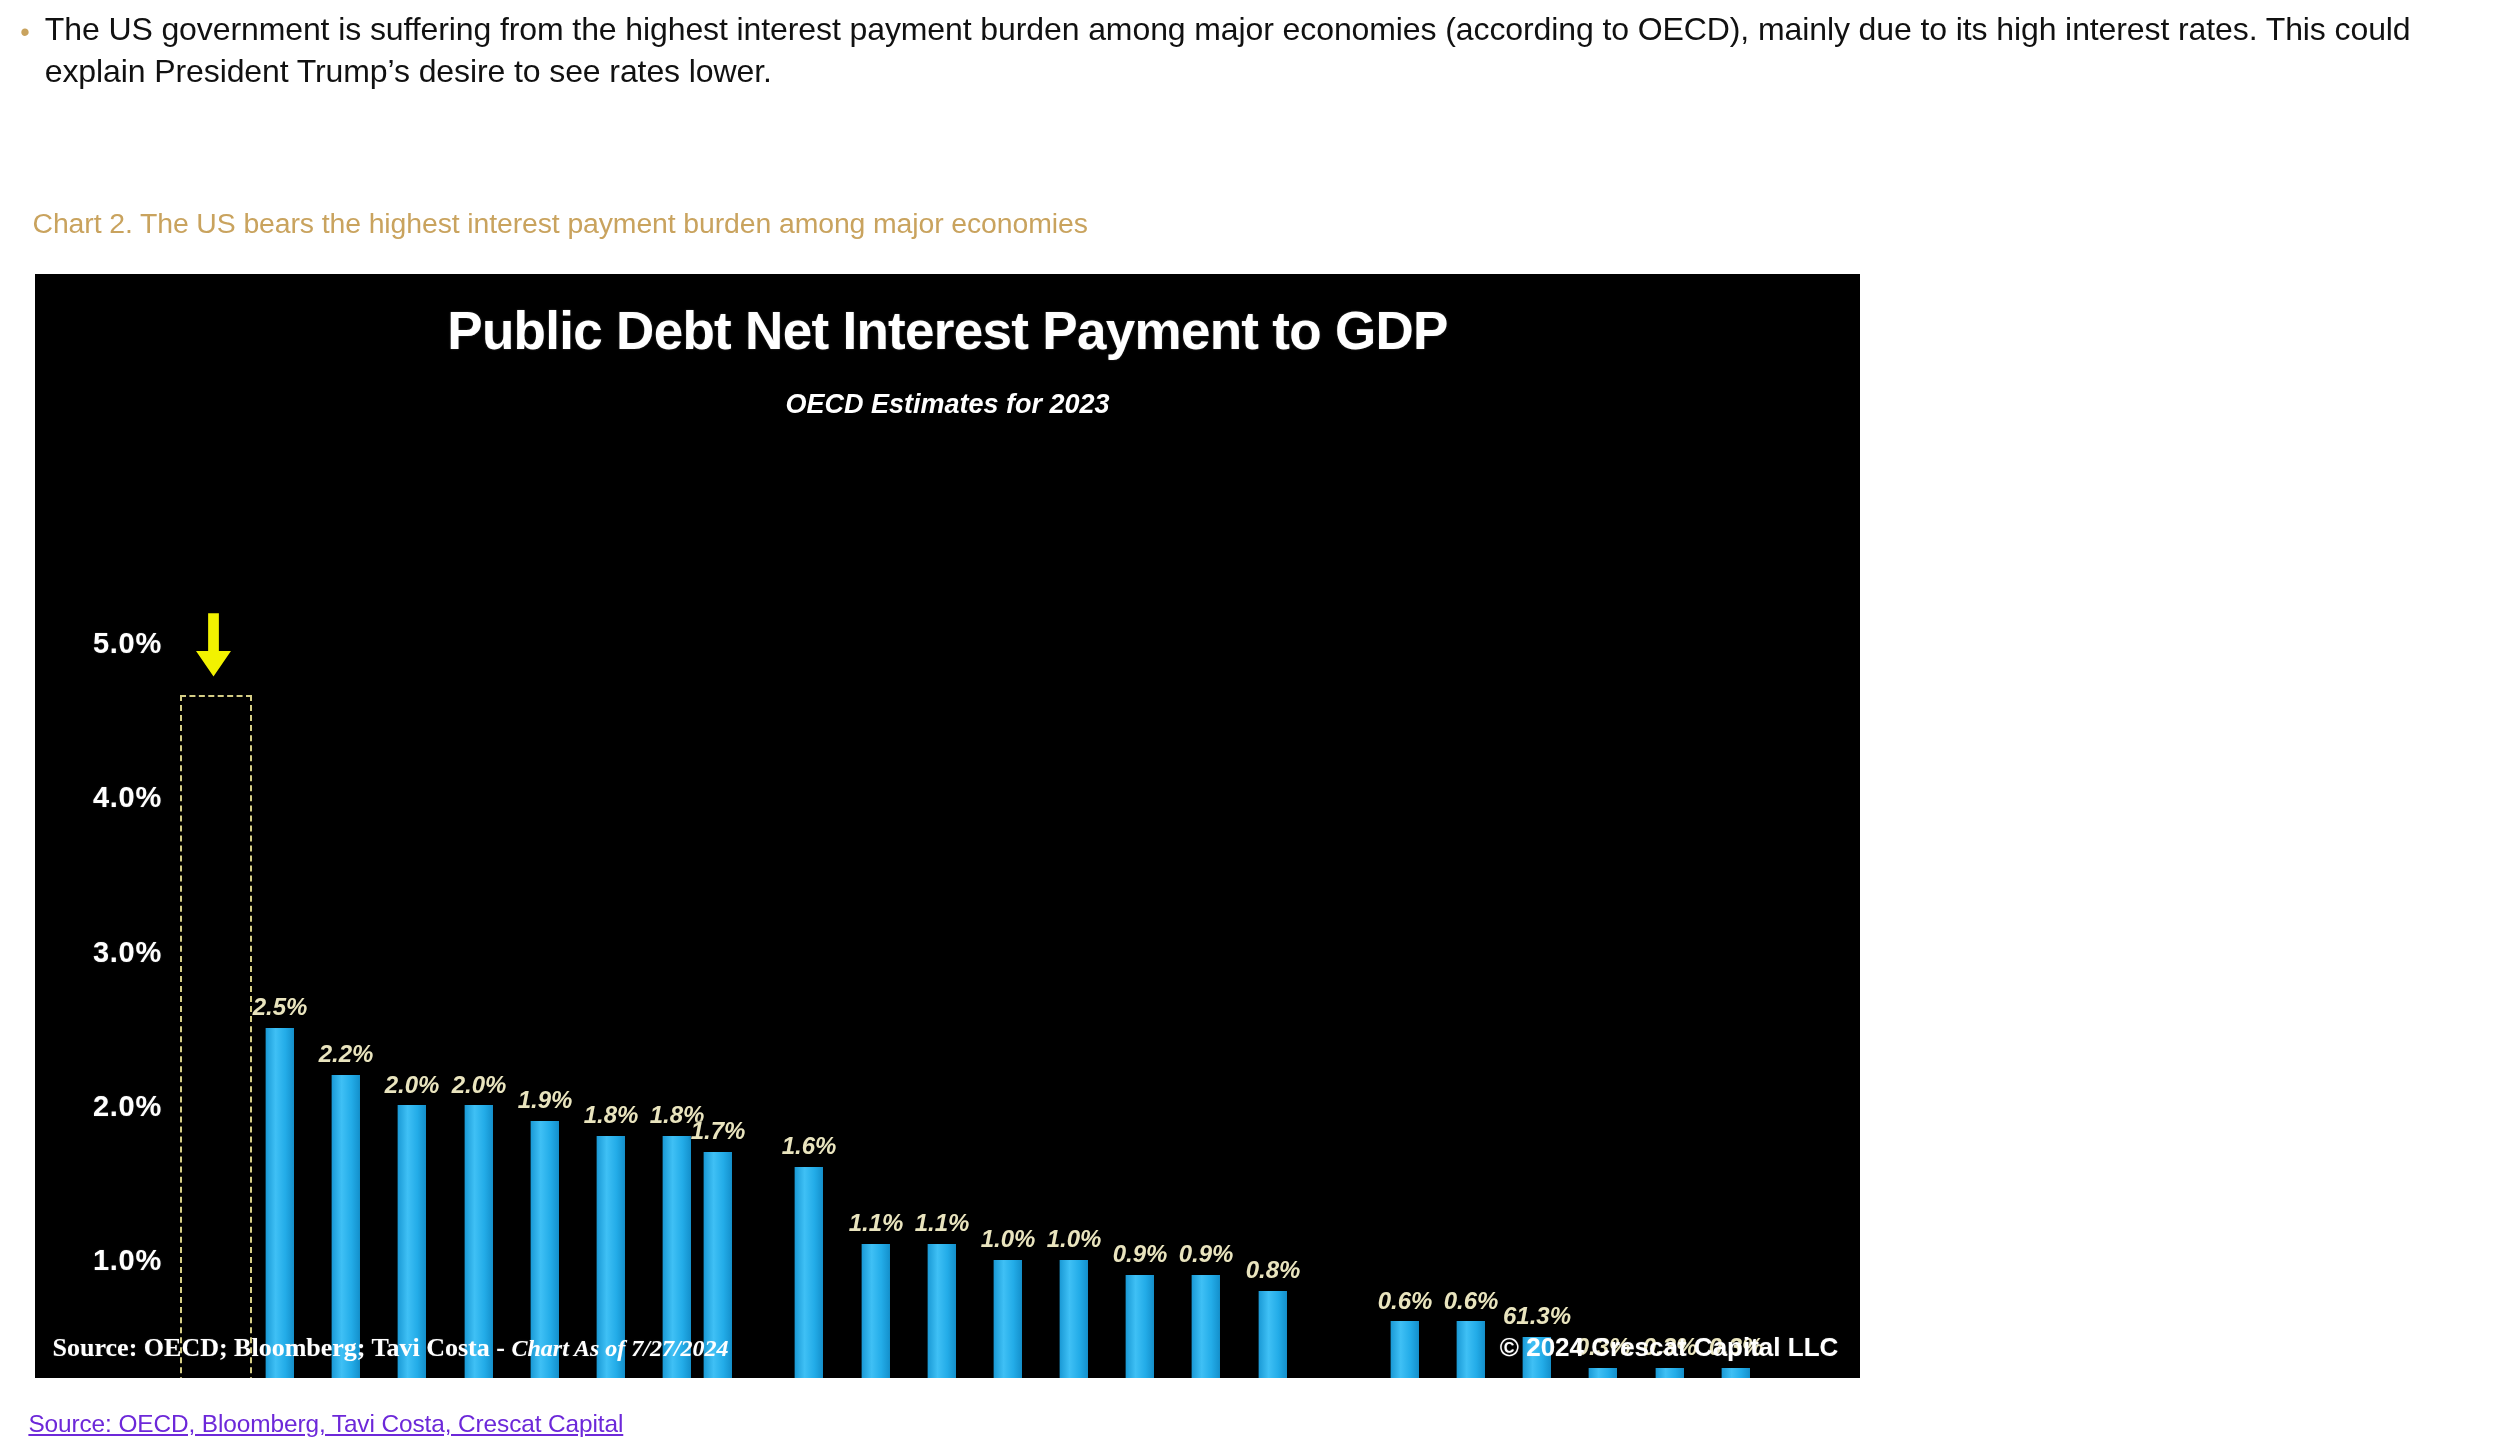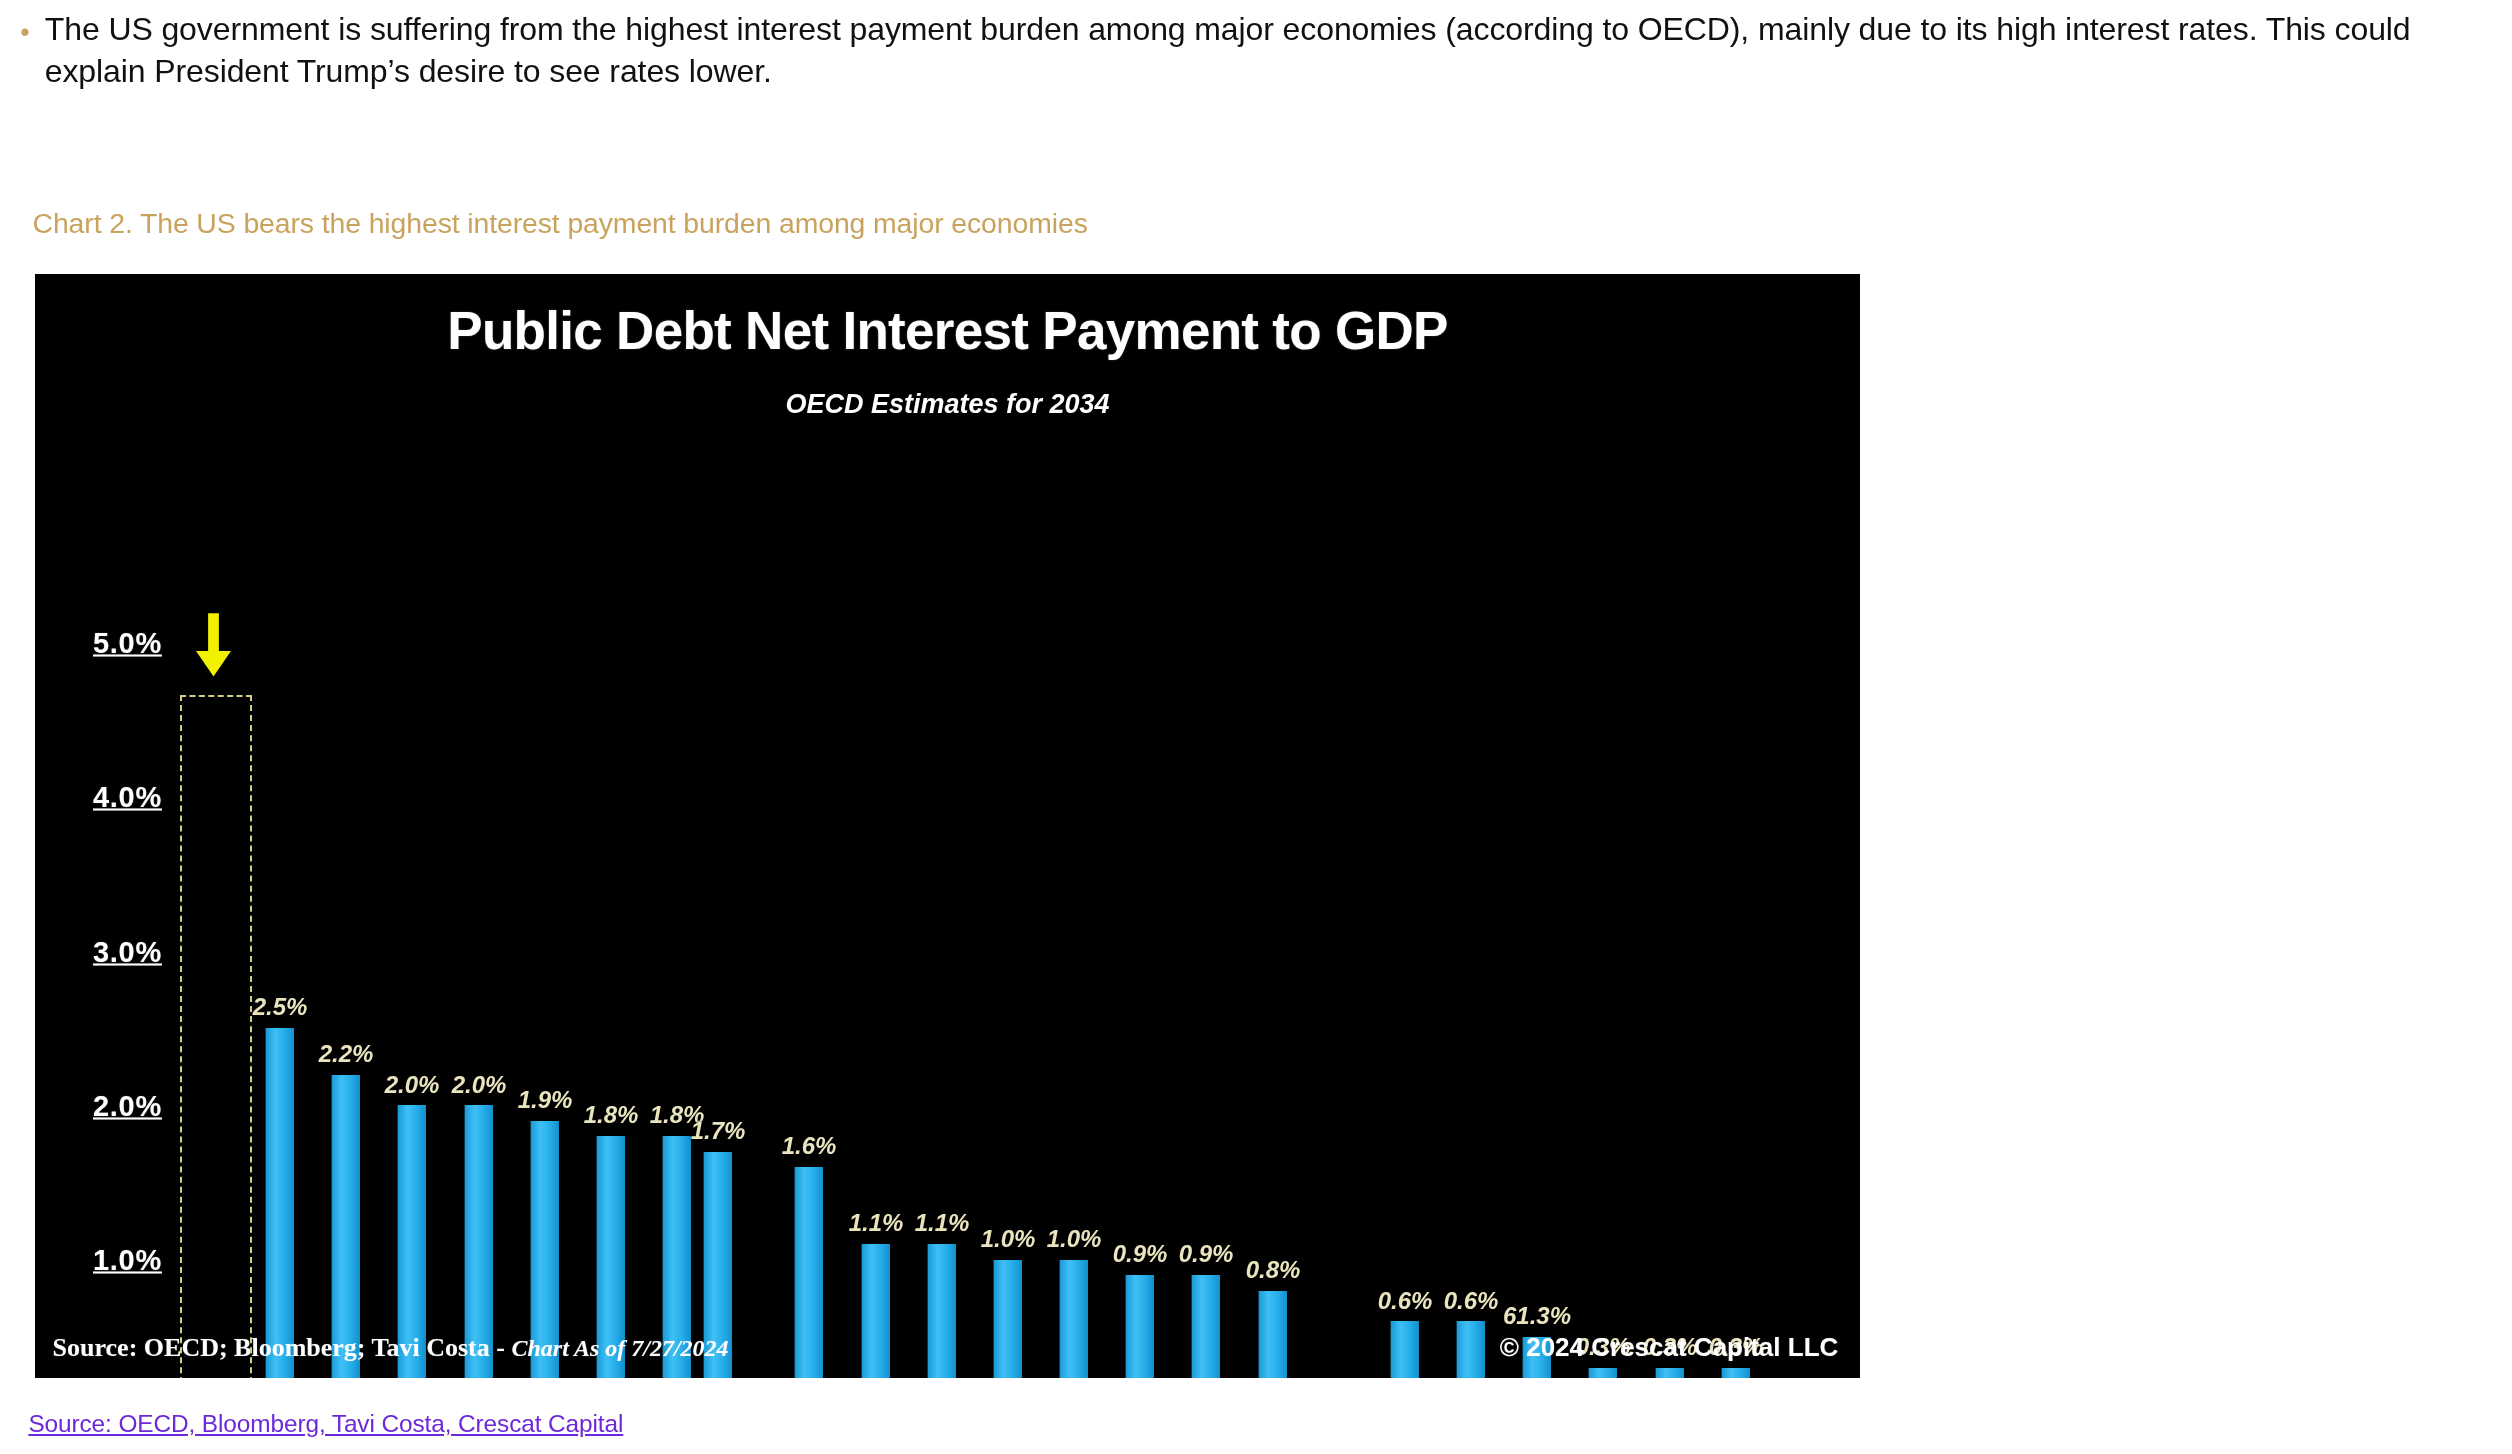--- a/index.html
+++ b/index.html
@@ -46,21 +46,20 @@
     color:#ffffff;font-weight:bold;font-style:italic;font-size:27px;
     letter-spacing:0px;
   }
   .ylabels{
     position:absolute;left:0;top:166px;width:135px;height:862px;
   }
   .ylabel{
     position:absolute;right:8.1px;transform:translateY(-50%);
     color:#ffffff;font-weight:bold;font-size:29px;letter-spacing:0.7px;
     text-shadow:0 0 1.4px rgba(255,255,255,.3);
-    text-decoration:underline;
   }
 
   
   .bars{
     position:absolute;left:146px;right:26px;top:369px;height:771px;
   }
   .bar-slot{
     position:absolute;bottom:0;top:0;
   }
   .bar{
@@ -111,21 +110,21 @@
 <div class="bullet-block">
   <div class="bullet-dot">•</div>
   <div class="bullet-text">The US government is suffering from the highest interest payment burden among major economies (according to OECD), mainly due to its high interest rates. This could explain President Trump’s desire to see rates lower.</div>
 </div>
 
 <div class="chart-caption">Chart 2. The US bears the highest interest payment burden among major economies</div>
 
 <div class="chart-panel">
 
   <div class="chart-title">Public Debt Net Interest Payment to GDP</div>
-  <div class="chart-subtitle">OECD Estimates for 2034</div>
+  <div class="chart-subtitle">OECD Estimates for 2023</div>
 
   <div class="ylabels" id="ylabels" style="top: 369px; height: 771px;">
       <div class="ylabel" style="top: 0px;">5.0%</div>
       <div class="ylabel" style="top: 154px;">4.0%</div>
       <div class="ylabel" style="top: 309px;">3.0%</div>
       <div class="ylabel" style="top: 463px;">2.0%</div>
       <div class="ylabel" style="top: 617px;">1.0%</div>
     </div>
 
   <div class="bars" id="bars" style="top: 369px; height: 771px;">

